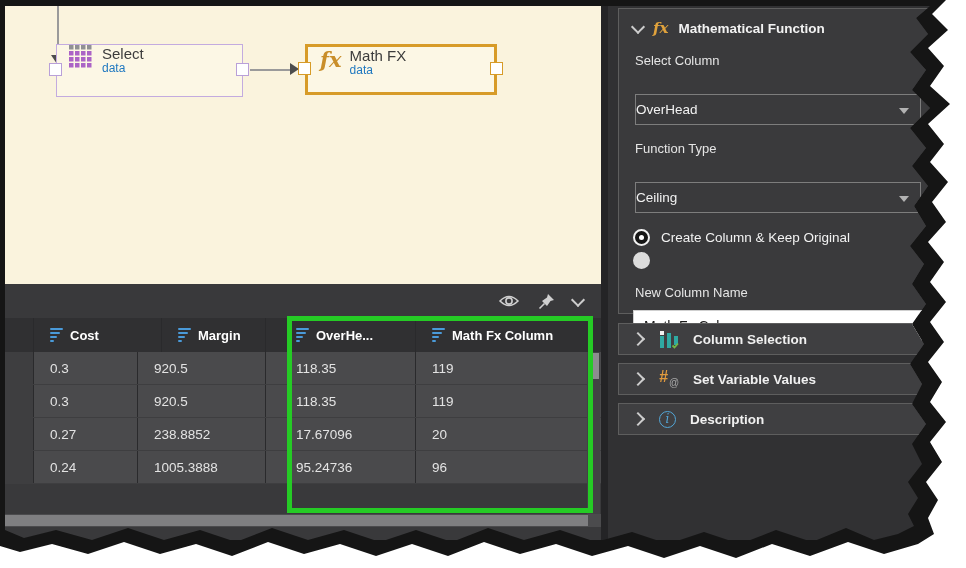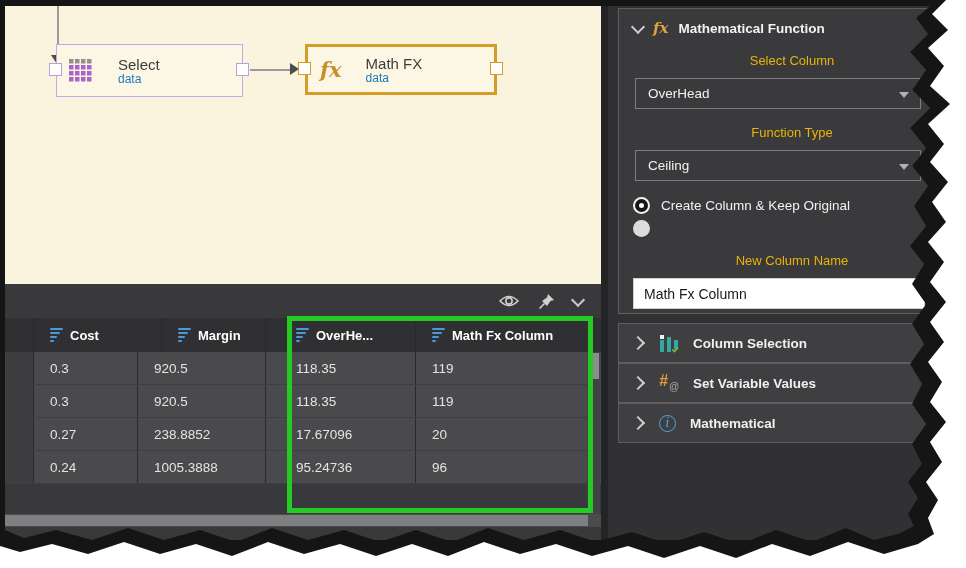--- a/index.html
+++ b/index.html
@@ -11,21 +11,21 @@
   .content{position:absolute;inset:0;
     clip-path:polygon(5px 6px,930px 6px,916px 18px,928px 34px,910px 52px,926px 70px,912px 90px,930px 108px,910px 128px,926px 148px,912px 166px,928px 186px,914px 206px,926px 226px,910px 246px,924px 264px,912px 284px,926px 304px,912px 324px,924px 344px,910px 364px,922px 384px,912px 404px,926px 424px,912px 444px,922px 464px,908px 482px,918px 498px,908px 514px,914px 526px,898px 534px,874px 540px,846px 528px,812px 542px,776px 530px,740px 544px,704px 532px,668px 544px,632px 532px,596px 542px,560px 530px,524px 540px,488px 528px,452px 542px,416px 530px,380px 542px,344px 530px,308px 540px,272px 528px,236px 542px,200px 530px,164px 540px,128px 528px,92px 540px,56px 530px,24px 538px,5px 530px);}
   
   .canvas{position:absolute;left:5px;top:6px;width:596px;height:278px;background:#faf3dd;}
   .vline{position:absolute;left:52px;top:0;width:1.5px;height:49px;background:#9a9a9a;}
   .arr-down{position:absolute;left:46px;top:49px;width:0;height:0;
     border-left:6px solid transparent;border-right:6px solid transparent;border-top:9px solid #4c4c4c;}
   .conn{position:absolute;left:245px;top:63px;width:42px;height:1.5px;background:#9a9a9a;}
   .arr-right{position:absolute;left:285px;top:57px;width:0;height:0;
     border-top:6px solid transparent;border-bottom:6px solid transparent;border-left:9px solid #4c4c4c;}
-  .node{position:absolute;display:flex;align-items:center;background:#fcf7e5;box-sizing:border-box;gap:16px;}
+  .node{position:absolute;display:flex;align-items:flex-start;background:#fcf7e5;box-sizing:border-box;}
   .node-select{left:51px;top:38px;width:187px;height:53px;border:1.5px solid #c3abdf;}
   .node-mathfx{left:300px;top:38px;width:192px;height:51px;border:3.5px solid #d79b28;}
   .port{position:absolute;width:13px;height:13px;background:#ffffff;box-sizing:border-box;}
   .port-p{border:1.5px solid #b9a0d8;}
   .port-o{border:1.5px solid #d79b28;}
   .node-title{font-size:15px;color:#3c3c3c;line-height:17px;}
   .node-sub{font-size:12px;color:#1f78c0;line-height:13px;}
   .fx-node{font-family:"DejaVu Serif",serif;font-style:italic;font-weight:bold;
            font-size:21px;color:#c98e2a;margin:0 8px 0 12px;}
   
@@ -55,38 +55,38 @@
   
   .gapstrip{position:absolute;left:601px;top:6px;width:7px;height:534px;background:#242426;}
   .sidepanel{position:absolute;left:608px;top:6px;width:340px;height:534px;background:#313133;
              color:#e8e8e8;font-size:13px;}
   .groupbox{position:absolute;left:10px;top:2px;width:320px;height:306px;background:#3a3a3c;
             border:1px solid #5e5e5e;box-sizing:border-box;}
   .gb-head{display:flex;align-items:center;gap:10px;padding:10px 0 0 14px;}
   .gb-title{font-weight:bold;font-size:13.5px;color:#f2f2f2;}
   .fx-small{font-family:"DejaVu Serif",serif;font-style:italic;font-weight:bold;
             font-size:15px;color:#e0a23c;}
-  .plabel{color:#eab308;font-size:13px;margin:16px 0 0 28px;text-align:center;}
-  .dropdown{position:relative;margin:10px 0 0 16px;width:286px;height:31px;background:#3a3a3c;
+  .plabel{color:#e5e5e5;font-size:13px;margin:16px 0 0 16px;}
+  .dropdown{position:relative;margin:26px 0 0 16px;width:286px;height:31px;background:#3a3a3c;
             border:1px solid #7d7d7d;box-sizing:border-box;display:flex;align-items:center;
-            padding-left:12px;color:#f2f2f2;font-size:13.5px;}
+            color:#f2f2f2;font-size:13.5px;}
   .caret{position:absolute;right:11px;top:13px;width:0;height:0;
          border-left:5.5px solid transparent;border-right:5.5px solid transparent;
          border-top:6px solid #b2b2b2;}
   .radios{margin:16px 0 0 14px;display:flex;flex-direction:column;gap:6px;}
   .radio-row{display:flex;align-items:center;gap:11px;color:#f2f2f2;font-size:13.5px;}
   .radio{width:13px;height:13px;border-radius:50%;flex:none;position:relative;box-sizing:content-box;}
   .radio.sel{background:#161616;border:2px solid #f2f2f2;}
   .radio.sel::after{content:"";position:absolute;left:4px;top:4px;width:5px;height:5px;
                     border-radius:50%;background:#ffffff;}
   .radio.unsel{background:#dcdcdc;border:2px solid #dcdcdc;}
   .textinput{margin:10px 0 0 14px;width:292px;height:31px;background:#ffffff;border:1px solid #cfcfcf;
              box-sizing:border-box;color:#1a1a1a;font-size:14px;padding:0 0 0 10px;
              font-family:"Liberation Sans",sans-serif;outline:none;}
-  .section{position:absolute;left:10px;width:320px;height:40px;background:#3f3f41;
+  .section{position:absolute;left:10px;width:320px;height:32px;background:#3f3f41;
            border:1px solid #5e5e5e;box-sizing:border-box;display:flex;align-items:center;
            gap:14px;padding-left:14px;}
   .sec-title{font-weight:bold;font-size:13.5px;color:#f0f0f0;}
   .s1{top:317px;}.s2{top:357px;}.s3{top:397px;}
   
   .chev{width:8px;height:8px;border-right:2px solid #cdcdcd;border-bottom:2px solid #cdcdcd;flex:none;}
   .chev-down{transform:rotate(45deg);margin-top:-3px;}
   .chev-right{transform:rotate(-45deg);margin-right:2px;}
   
   .colsel-icon,.setvar-icon,.desc-icon{flex:none;}
@@ -304,18 +304,18 @@
         <span class="setvar-icon">
           <span class="hash">#</span>
             <span class="at">@</span>
         </span>
         <span class="sec-title">Set Variable Values</span>
       </div>
 
       <div class="section s3">
         <span class="chev chev-right"></span>
         <span class="desc-icon">i</span>
-        <span class="sec-title">Mathematical</span>
+        <span class="sec-title">Description</span>
       </div>
     </div>
 
   </div>
 </div>
 
 </body></html>

